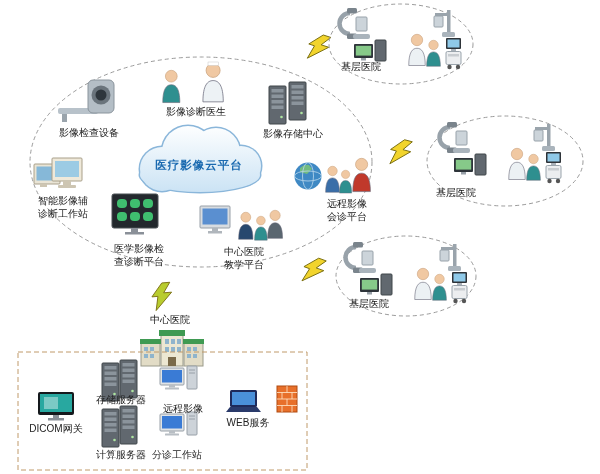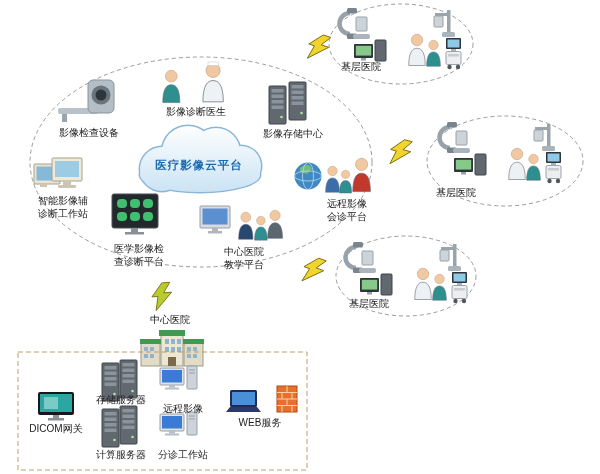--- a/index.html
+++ b/index.html
@@ -307,16 +307,16 @@
 
 <div class="lbl md" style="left:361px;top:60px">基层医院</div>
 <div class="lbl md" style="left:456px;top:186px">基层医院</div>
 <div class="lbl md" style="left:369px;top:297px">基层医院</div>
 <div class="lbl md" style="left:170px;top:313px">中心医院</div>
 
 <div class="lbl" style="left:56px;top:422px">DICOM网关</div>
 <div class="lbl" style="left:121px;top:393px">存储服务器</div>
 <div class="lbl" style="left:183px;top:402px">远程影像</div>
 <div class="lbl" style="left:121px;top:448px">计算服务器</div>
-<div class="lbl" style="left:183px;top:448px">分诊工作站</div>
-<div class="lbl" style="left:260px;top:416px">WEB服务</div>
+<div class="lbl" style="left:177px;top:448px">分诊工作站</div>
+<div class="lbl" style="left:248px;top:416px">WEB服务</div>
 
 </div>
 
 </body></html>

